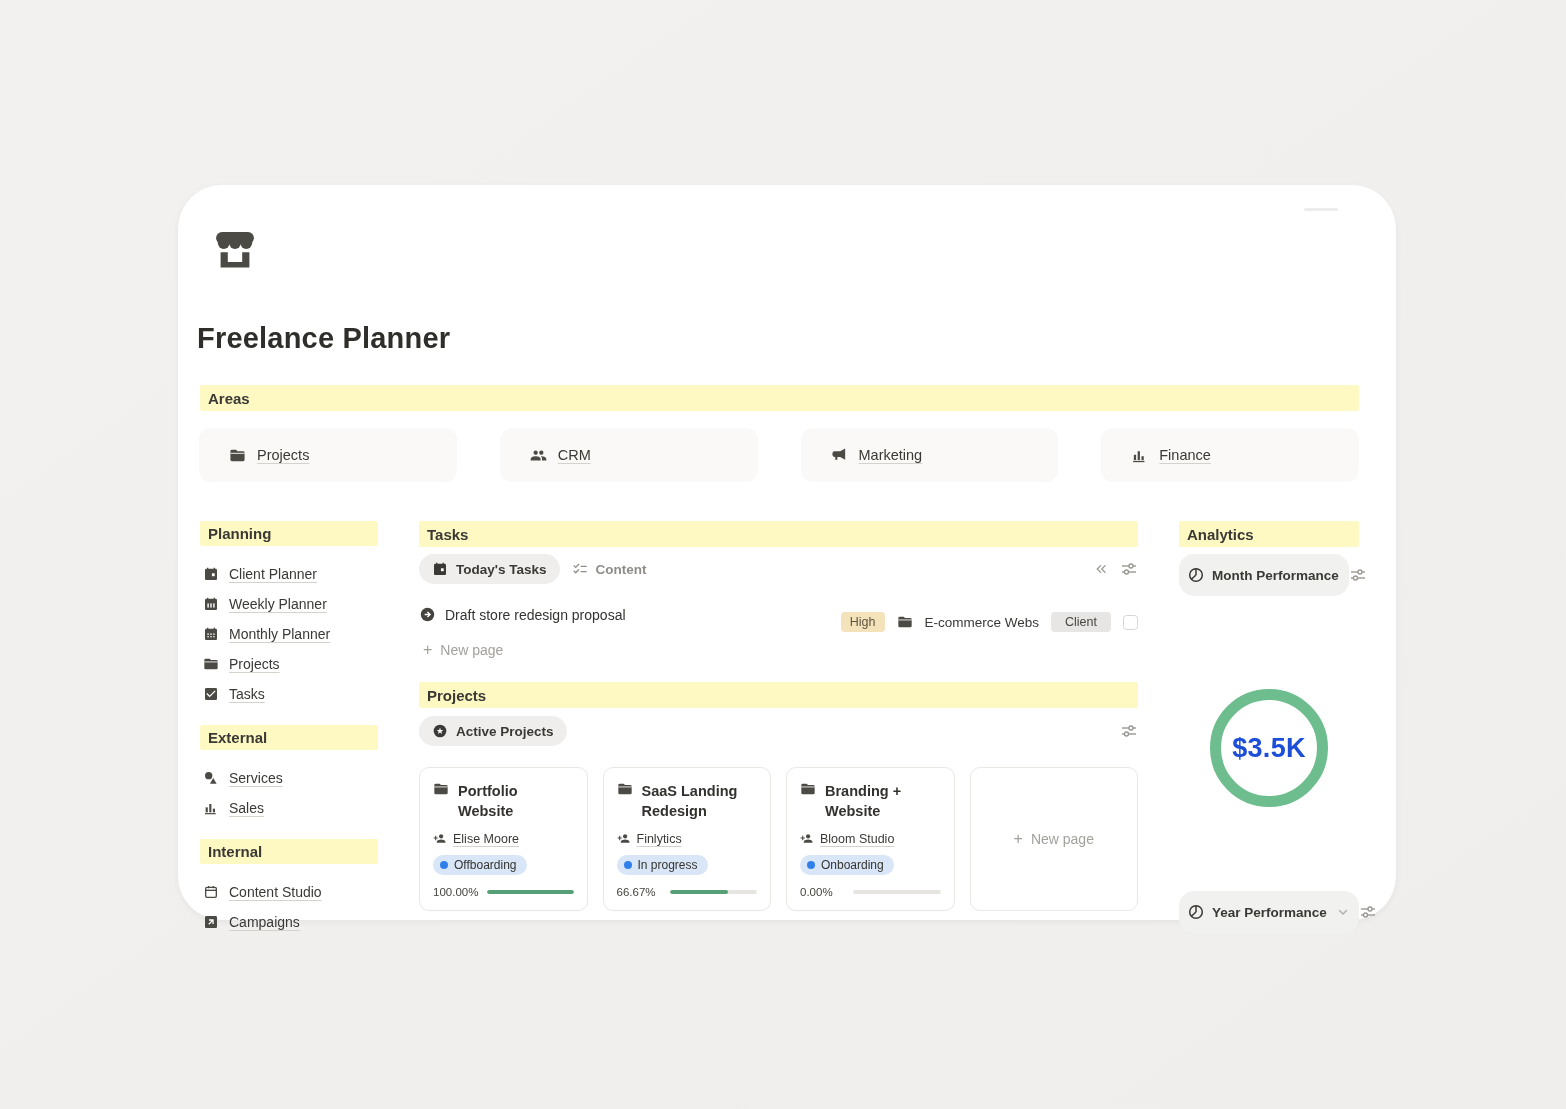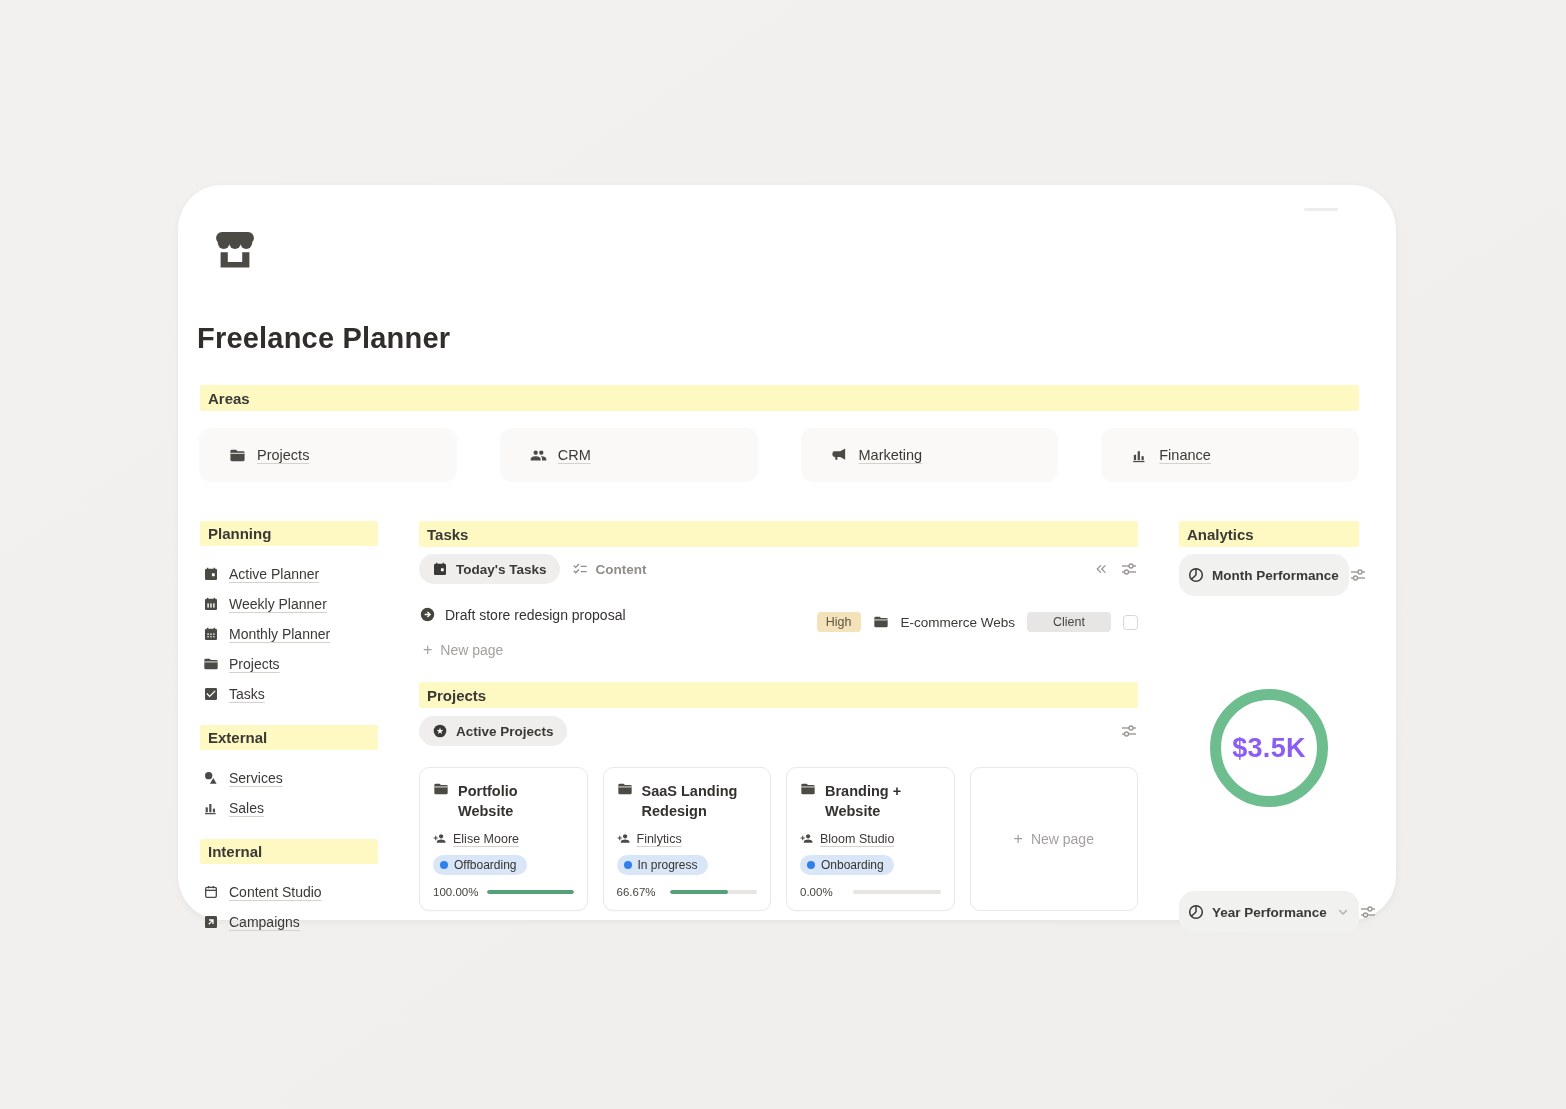--- a/index.html
+++ b/index.html
@@ -77,21 +77,21 @@
   }
   .spacer { flex:1; }
   .mini-ic { width:18px; height:18px; display:inline-flex; cursor:pointer; }
   .mini-ic svg { width:18px; height:18px; }
   .mini-ic + .mini-ic { margin-left:10px; }
 
   
   .task-row { margin-top:13px; display:flex; align-items:center; }
   .task-title { margin-left:9px; font-size:14px; color:#34332f; }
   .badge-high { background:#f3e2ba; color:#5d5640; font-size:12.5px; padding:3px 9px; border-radius:4px; }
-  .badge-gray { background:#e7e6e4; color:#47463f; font-size:12.5px; padding:3px 26px; border-radius:4px; }
+  .badge-gray { background:#e7e6e4; color:#47463f; font-size:12.5px; padding:3px 14px; border-radius:4px; }
   .task-proj { font-size:13.5px; color:#3a3935; max-width:118px; white-space:nowrap; overflow:hidden; }
   .task-right { display:flex; align-items:center; gap:12px;margin-top:15px; }
   .checkbox { width:15px; height:15px; border:1.5px solid #d8d6d2; border-radius:3.5px; background:#fff; cursor:pointer; }
 
   .new-page-row { margin-top:10px; display:flex; align-items:center; gap:8px; color:#a3a19c; font-size:14px; cursor:pointer; padding-left:4px; }
   .plus { font-size:16px; line-height:1; color:#a3a19c; }
 
   .bar-projects { margin-top:24px; }
   .filter-row { margin-top:8px; display:flex; align-items:center; }
 
@@ -130,21 +130,21 @@
     display:inline-flex; align-items:center; gap:8px;
     font-size:13.5px; font-weight:700; color:#3a3935; cursor:pointer; white-space:nowrap;
   }
   .gauge-wrap { margin-top:93px; display:flex; justify-content:center; }
   .gauge {
     width:118px; height:118px; border-radius:50%;
     border:11px solid var(--accent-green,#6dbd8e);
     display:flex; align-items:center; justify-content:center;
     background:#fff;
   }
-  .gauge-value { font-size:27px; font-weight:700; color:#8b5cf6; letter-spacing:.3px; }
+  .gauge-value { font-size:27px; font-weight:700; color:#1d4ed8; letter-spacing:.3px; }
   .year-row { margin-top:84px; display:flex; align-items:center; }
   .chev-down { width:12px; height:12px; display:inline-flex; margin-left:2px; }
 </style>
 </head>
 <body>
 
 <div class="stage">
   <div class="app-card">
     <div class="window-hint"></div>
 
@@ -209,21 +209,21 @@
         <div class="section-bar side-header">
           <span>Planning</span>
         </div>
         <div class="side-item">
           <span class="icon16">
             <svg viewBox="0 0 24 24" fill="#4b4a45">
                 <path d="M19 4h-1V2.5h-2V4H8V2.5H6V4H5c-1.1 0-2 .9-2 2v13c0 1.1.9 2 2 2h14c1.1 0 2-.9 2-2V6c0-1.1-.9-2-2-2z"></path>
                 <rect x="13.4" y="11" width="4.2" height="4.2" rx=".6" fill="#fff"></rect>
               </svg>
           </span>
-          <span class="lbl link">Active Planner</span>
+          <span class="lbl link">Client Planner</span>
         </div>
         <div class="side-item">
           <span class="icon16">
             <svg viewBox="0 0 24 24" fill="#4b4a45">
                 <path d="M19 4h-1V2.5h-2V4H8V2.5H6V4H5c-1.1 0-2 .9-2 2v13c0 1.1.9 2 2 2h14c1.1 0 2-.9 2-2V6c0-1.1-.9-2-2-2z"></path>
                 <rect x="6.6" y="11" width="2.1" height="6.4" fill="#fff"></rect>
                 <rect x="10.95" y="11" width="2.1" height="6.4" fill="#fff"></rect>
                 <rect x="15.3" y="11" width="2.1" height="6.4" fill="#fff"></rect>
               </svg>
           </span>

